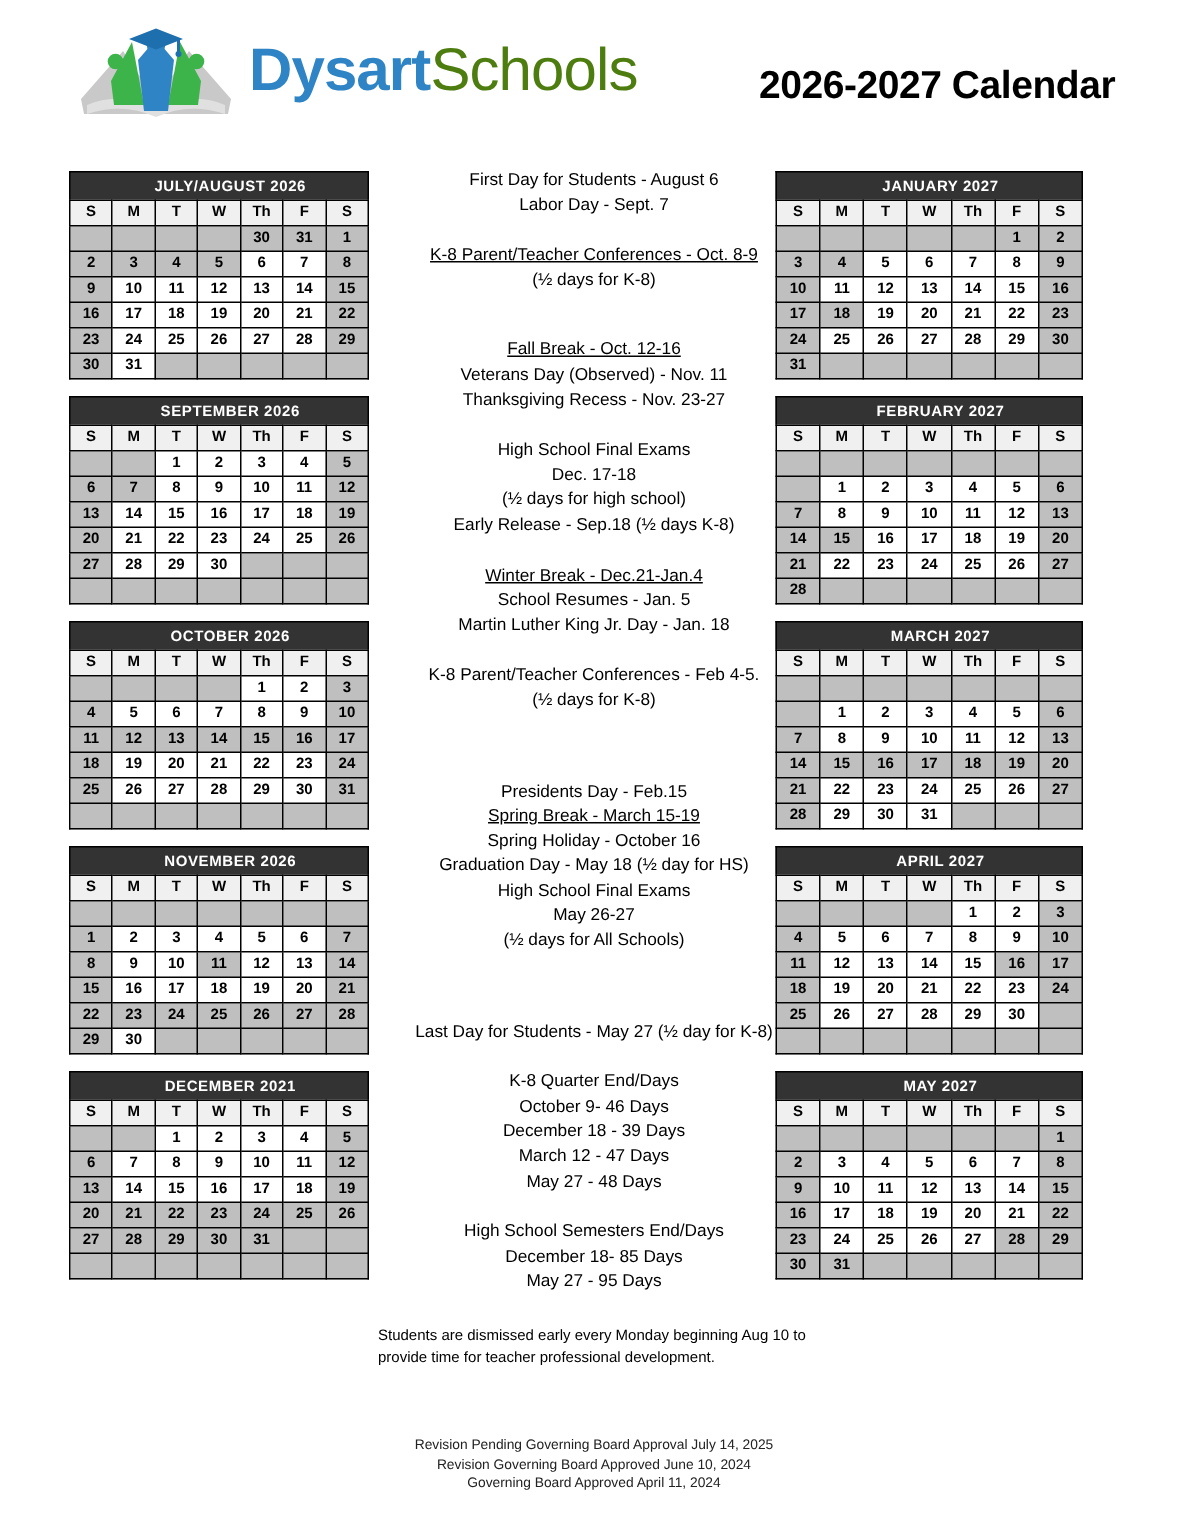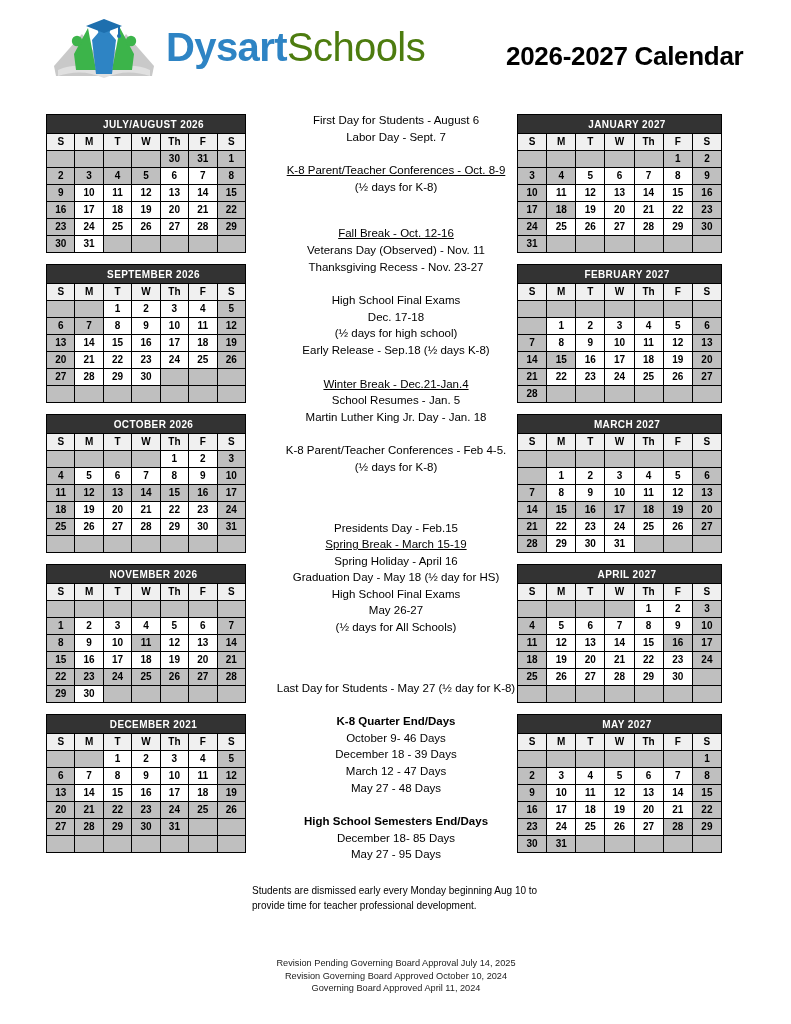--- a/index.html
+++ b/index.html
@@ -131,21 +131,21 @@
     background: #bfbfbf;
   }
 
   
   .note {
     font-size: 11.5px;
     line-height: 16.6px;
     white-space: nowrap;
     text-align: center;
   }
-  .note.b { font-weight: bold; }
+  .note.b { font-weight: normal; }
   .note.u { text-decoration: underline; }
   .spacer-md { height: 17px; }
   .spacer-lg { height: 30px; }
   .spacer-xl { height: 44px; }
 
   #footer-notes {
     position: absolute;
     left: 252px;
     top: 884px;
     width: 288px;
@@ -575,21 +575,21 @@
     <div class="spacer-md"></div>
     <div class="note u">Winter Break - Dec.21-Jan.4</div>
     <div class="note">School Resumes - Jan. 5</div>
     <div class="note">Martin Luther King Jr. Day - Jan. 18</div>
     <div class="spacer-md"></div>
     <div class="note">K-8 Parent/Teacher Conferences - Feb 4-5.</div>
     <div class="note">(½ days for K-8)</div>
     <div class="spacer-xl"></div>
     <div class="note">Presidents Day - Feb.15</div>
     <div class="note u">Spring Break - March 15-19</div>
-    <div class="note">Spring Holiday - April 16</div>
+    <div class="note">Spring Holiday - October 16</div>
     <div class="note">Graduation Day  - May 18  (½ day for HS)</div>
     <div class="note">High School Final Exams</div>
     <div class="note">May 26-27</div>
     <div class="note">(½ days for All Schools)</div>
     <div class="spacer-xl"></div>
     <div class="note">Last Day for Students - May 27  (½ day for K-8)</div>
     <div class="spacer-md"></div>
     <div class="note b">K-8 Quarter End/Days</div>
     <div class="note">October 9- 46  Days</div>
     <div class="note">December 18 - 39  Days</div>
@@ -961,15 +961,15 @@
           </tr>
         </tbody>
       </table>
     </div>
   </div>
 
 <div id="footer-notes">Students are dismissed early every Monday beginning Aug 10  to provide time for teacher professional development.</div>
 
 <div id="revisions">
     <div>Revision Pending Governing Board Approval July 14, 2025</div>
-    <div>Revision Governing Board Approved October 10, 2024</div>
+    <div>Revision Governing Board Approved June 10, 2024</div>
     <div>Governing Board Approved April 11, 2024</div>
   </div>
 
 </body></html>

